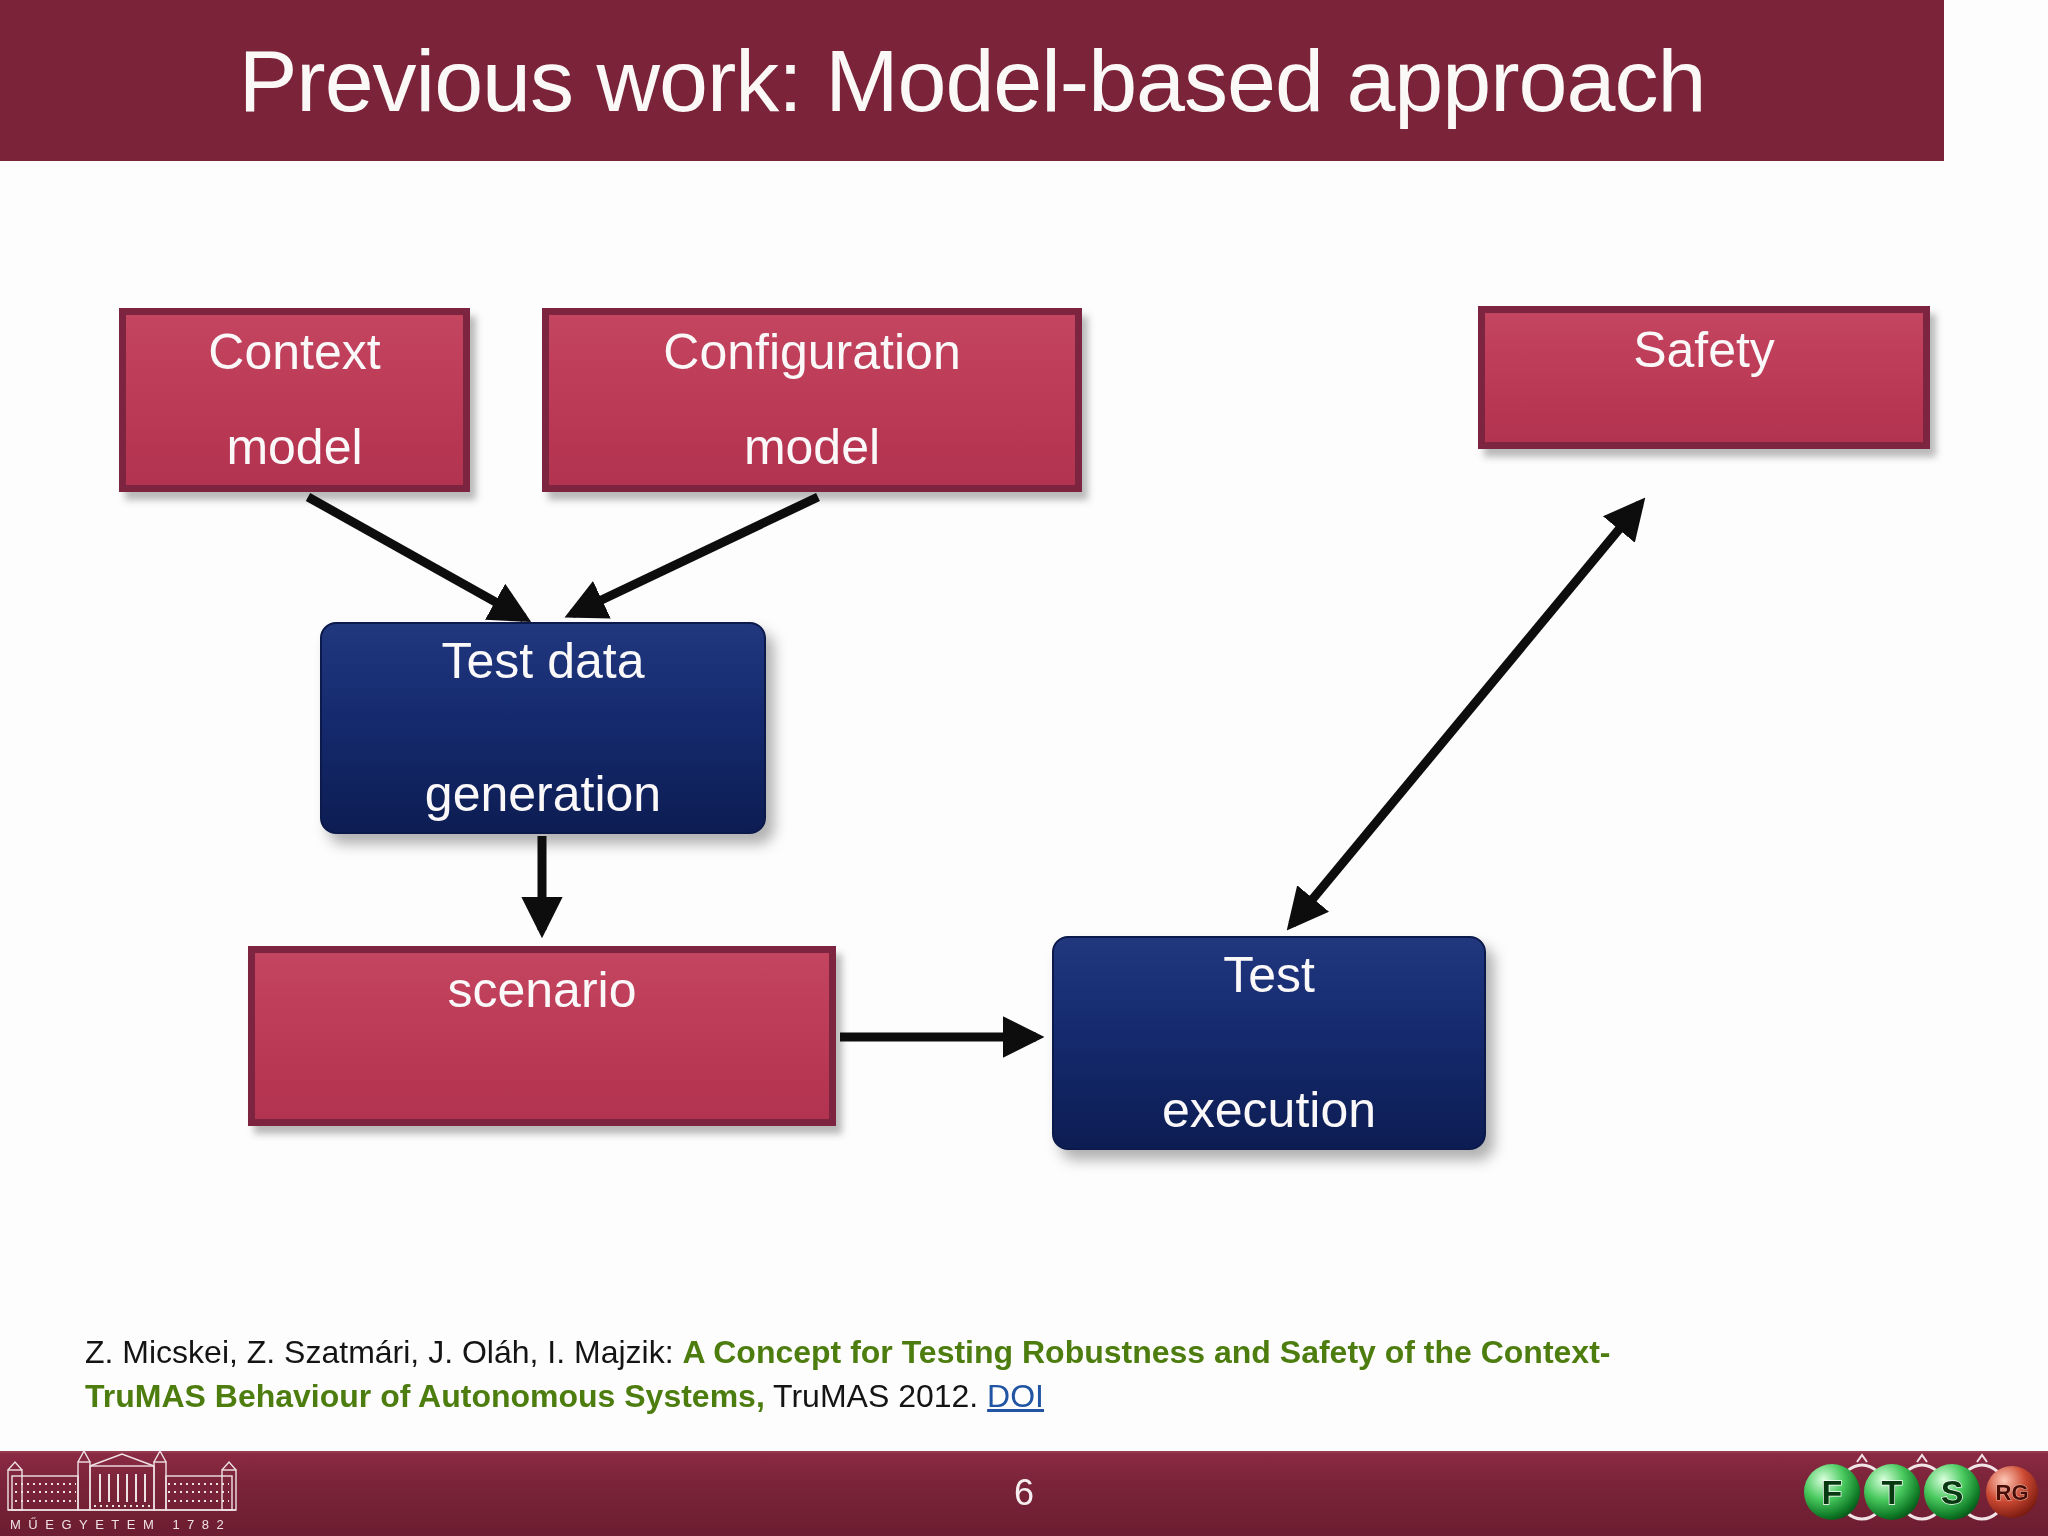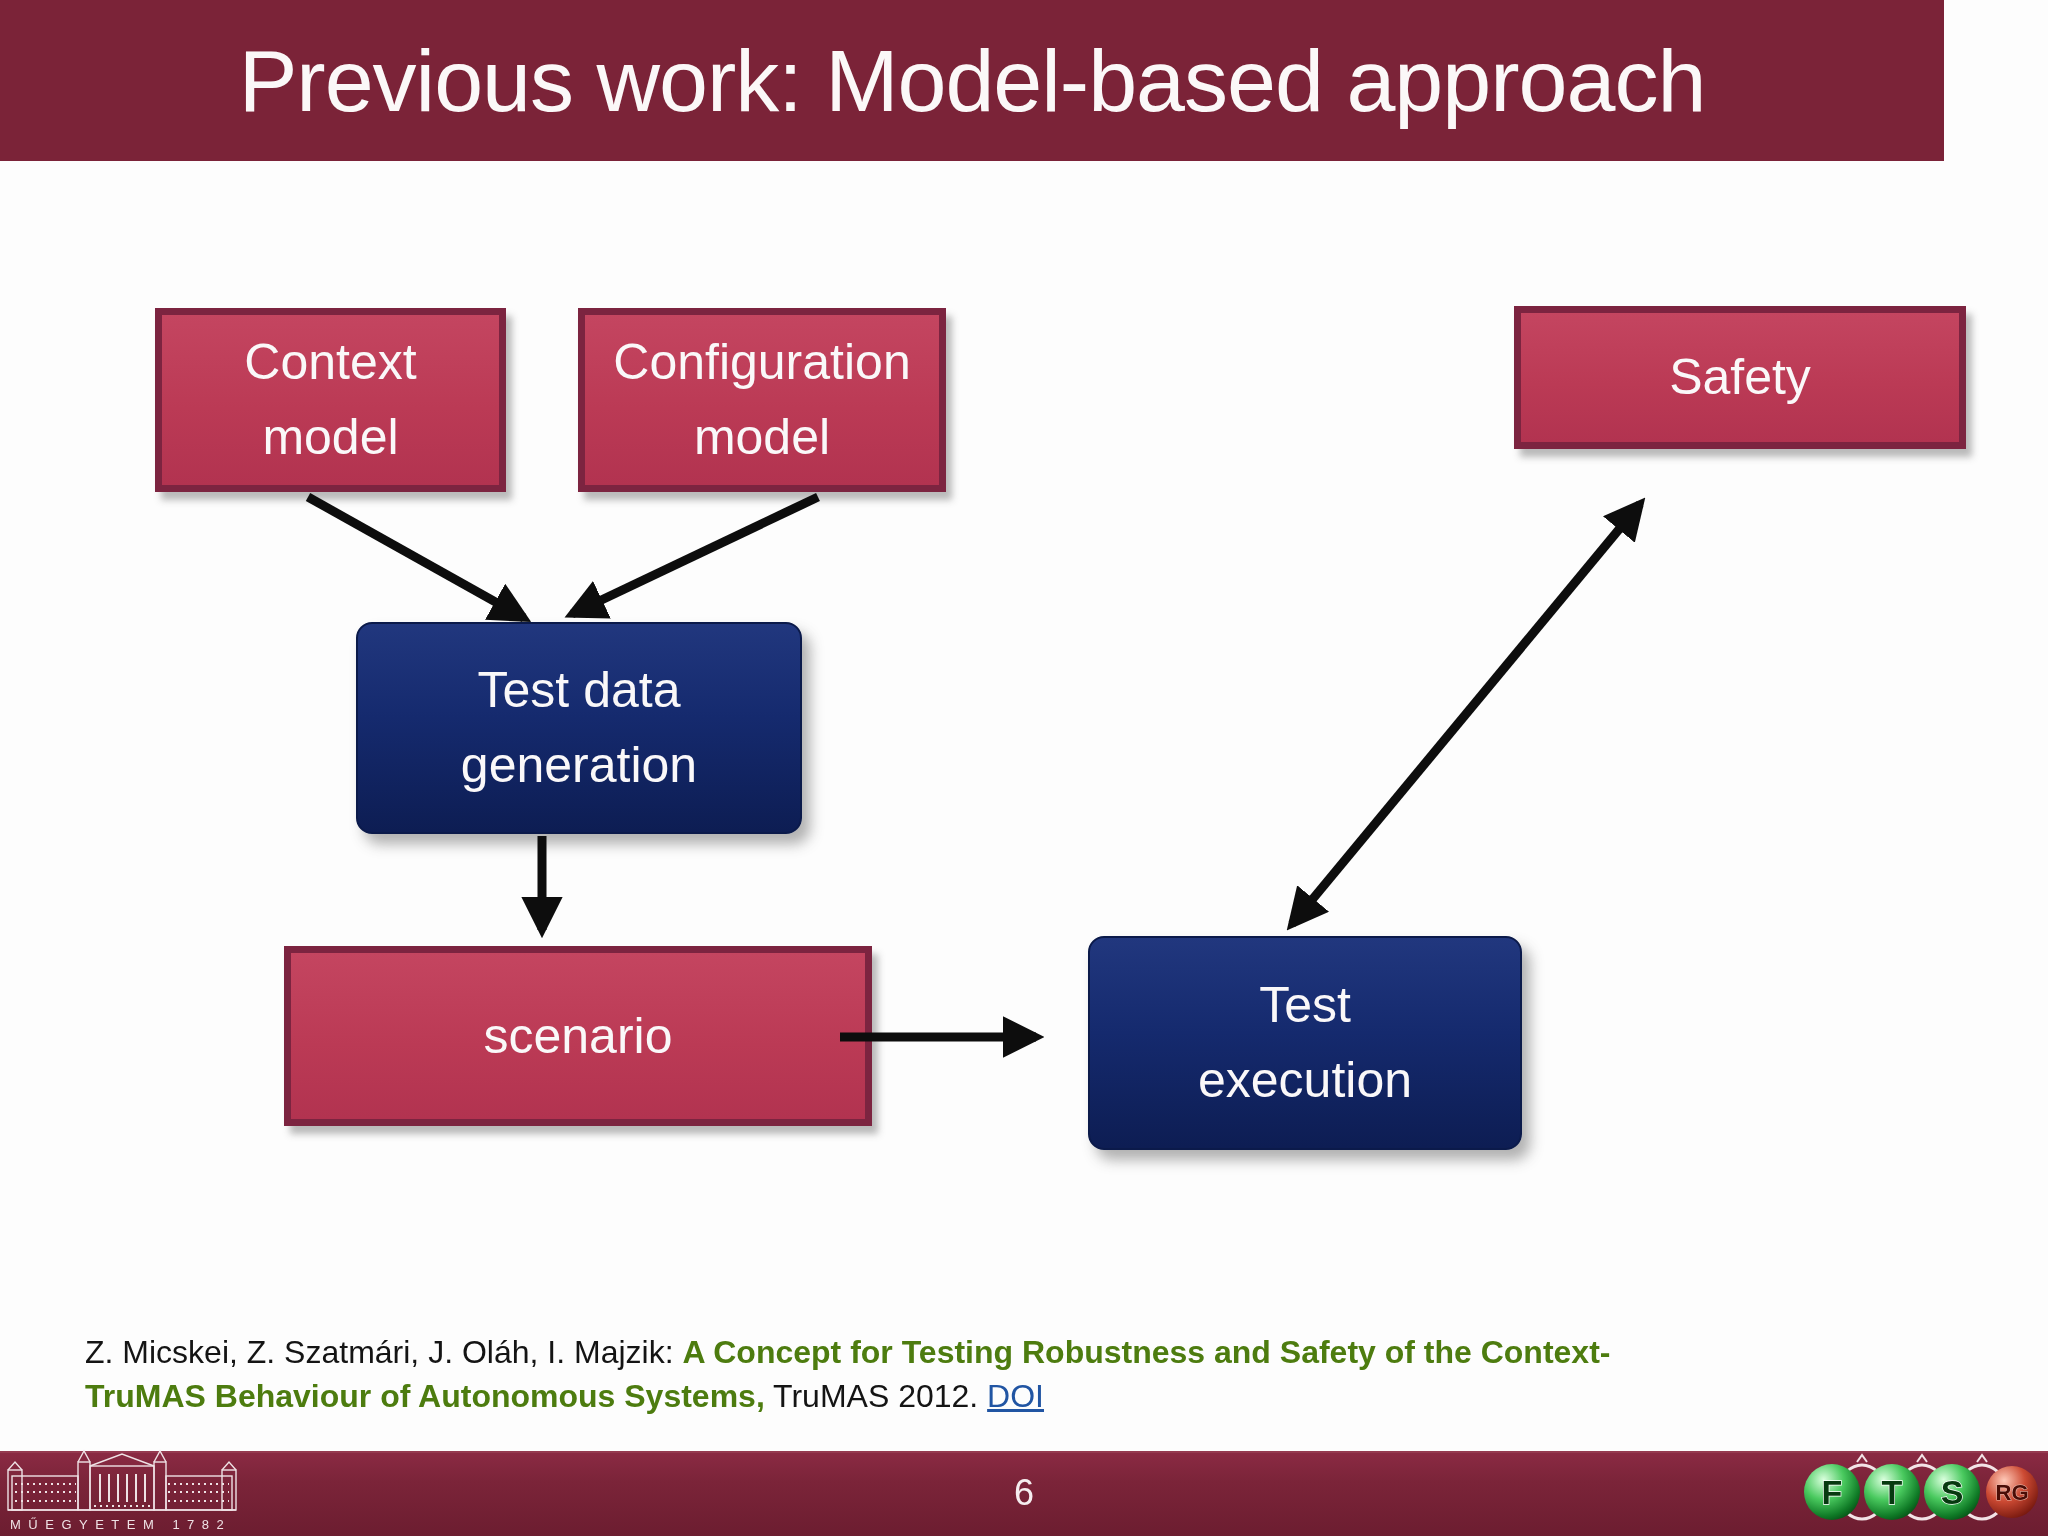--- a/index.html
+++ b/index.html
@@ -5,30 +5,30 @@
   html,body{margin:0;padding:0;background:#e8e8e8;}
   #stage{
     position:relative;width:2048px;height:1536px;overflow:hidden;
     background:#fdfdfd;font-family:"Liberation Sans","DejaVu Sans",sans-serif;
   }
   
   .title-bar{position:absolute;left:0;top:0;width:1944px;height:161px;
     background:#7b2338;display:flex;align-items:center;justify-content:center;}
   .title-text{color:#fbf8f8;font-size:88px;letter-spacing:-1px;white-space:nowrap;}
   
-  .box{position:absolute;display:flex;flex-direction:column;justify-content:center;
+  .box{position:absolute;display:flex;flex-direction:column;justify-content:space-between;
     align-items:center;text-align:center;color:#faf8f9;font-size:50px;line-height:1.5;
-    box-sizing:border-box;margin-left:36px;}
+    box-sizing:border-box;}
   .box span{display:block;}
   .box.red{background:linear-gradient(180deg,#c44560 0%,#bb3a55 55%,#b23350 100%);
     border:7px solid #7c2440;box-shadow:6px 8px 7px rgba(60,60,60,0.35);}
   .box.blue{background:linear-gradient(180deg,#21377e 0%,#152a6e 45%,#0d1d53 100%);
     border-radius:16px;border:2px solid #0b1a4a;box-shadow:8px 10px 14px rgba(60,60,60,0.4);}
   #node-context{left:119px;top:308px;width:351px;height:184px;}
-  #node-configuration{left:542px;top:308px;width:368px;height:184px;}
+  #node-configuration{left:542px;top:308px;width:540px;height:184px;}
   #node-safety{left:1478px;top:306px;width:452px;height:143px;}
   #node-testdata{left:320px;top:622px;width:446px;height:212px;}
   #node-fewdiverse{left:248px;top:946px;width:588px;height:180px;}
   #node-testexec{left:1052px;top:936px;width:434px;height:214px;}
   
   #arrow-layer{position:absolute;left:0;top:0;width:2048px;height:1536px;pointer-events:none;}
   #arrow-layer path.edge{stroke:#0d0d0d;stroke-width:9;fill:none;}
   
   .citation{position:absolute;left:85px;top:1330px;width:1600px;font-size:32px;
     line-height:44px;color:#141414;}

